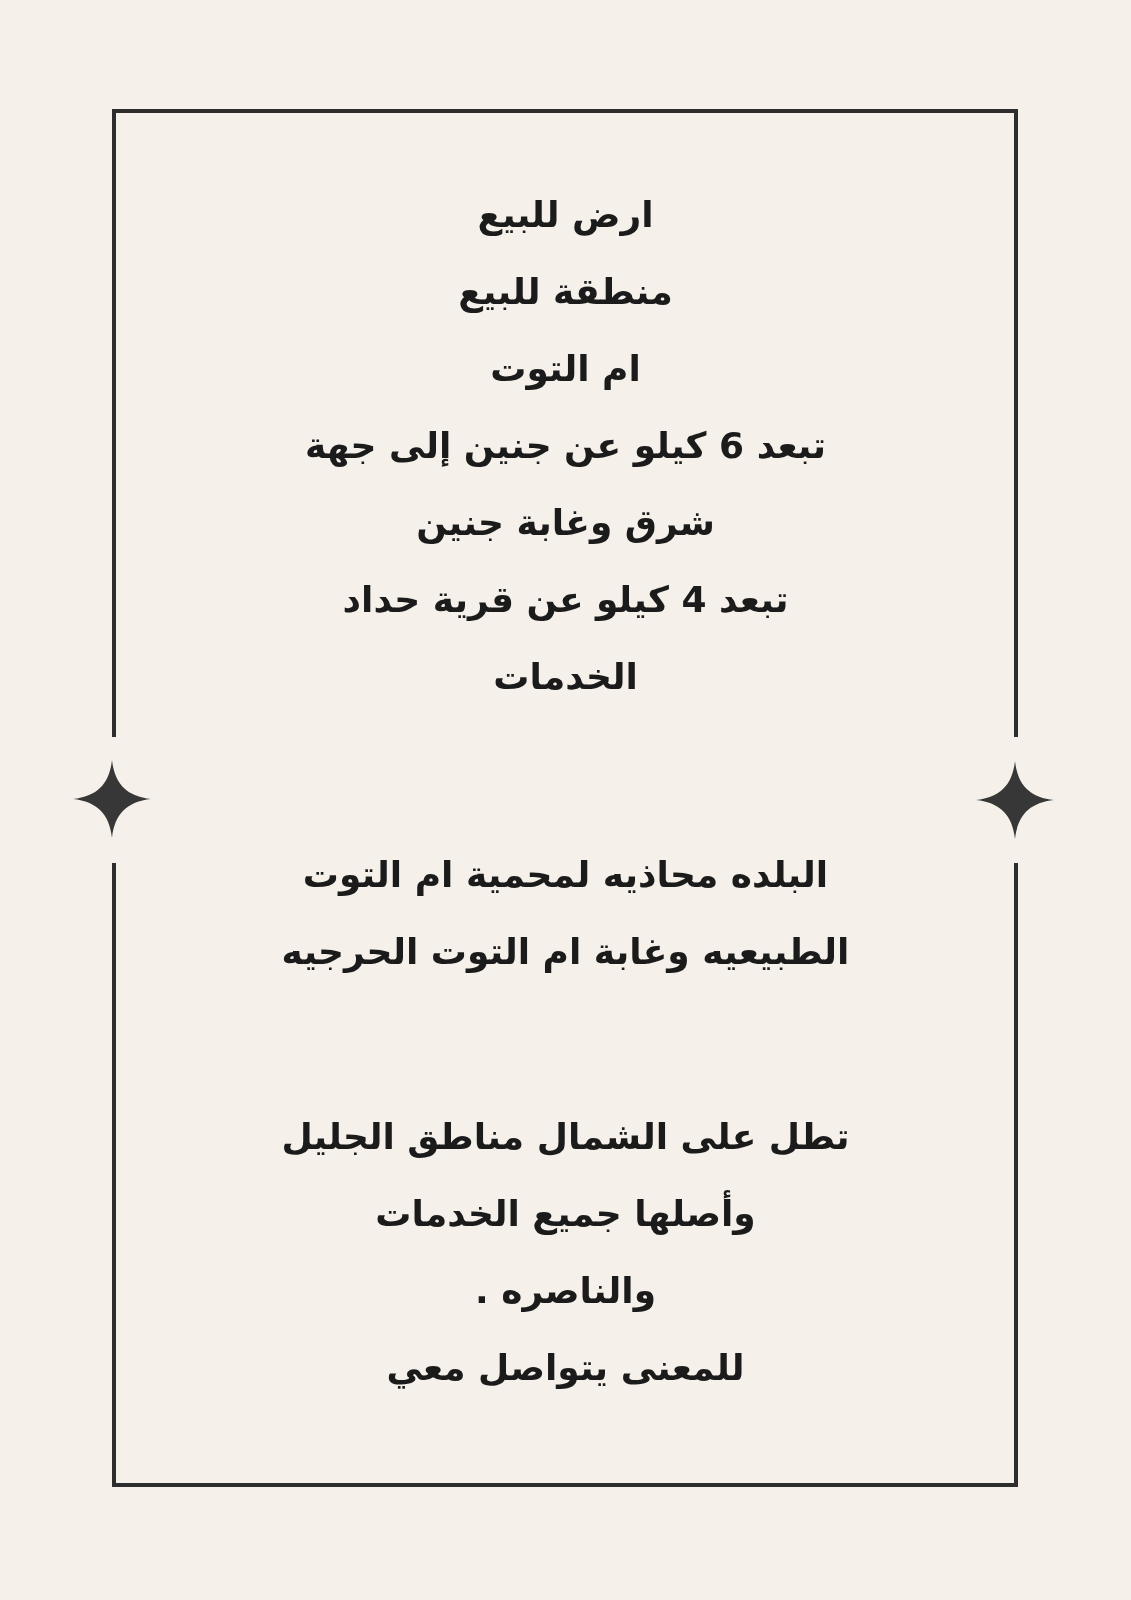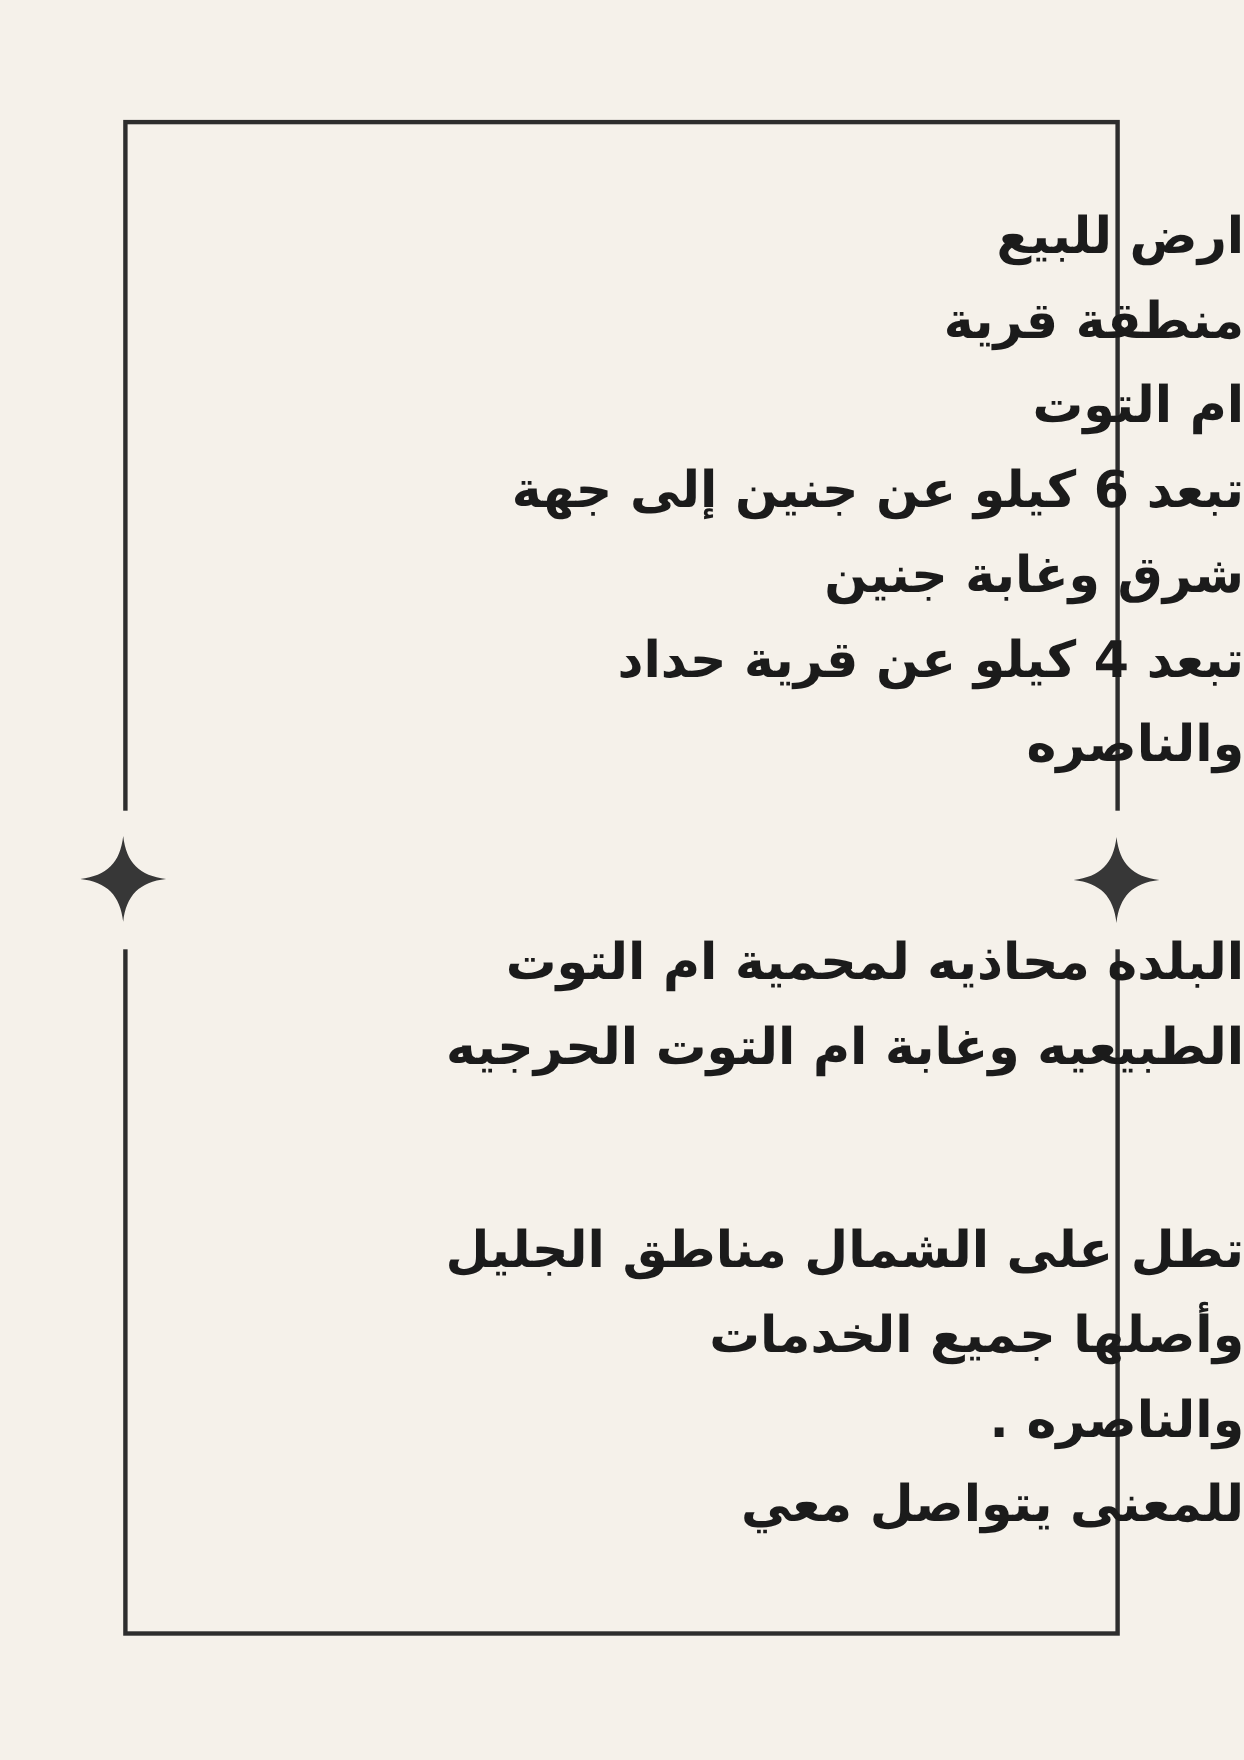--- a/index.html
+++ b/index.html
@@ -38,22 +38,23 @@
     height: 80px;
   }
   .sparkle path { fill: #373737; }
   .sparkle.sparkle-left  { left: 73px;  top: 759px; }
   .sparkle.sparkle-right { left: 976px; top: 760px; }
   .text-block {
     position: absolute;
     left: 0;
     width: 1131px;
     direction: rtl;
+    text-align: center;
     color: #1b1b1b;
-    font-size: 46px;
+    font-size: 36px;
     font-weight: bold;
     line-height: 77px;
   }
   .text-block .line {
     white-space: nowrap;
   }
   .block-1 { top: 176px; }
   .block-2 { top: 836px; }
   .block-3 { top: 1098px; }
 </style>
@@ -68,26 +69,26 @@
 
   <svg class="sparkle sparkle-left" viewBox="0 0 100 100" aria-hidden="true">
     <path d="M50 0 C53.5 31 69 46.5 100 50 C69 53.5 53.5 69 50 100 C46.5 69 31 53.5 0 50 C31 46.5 46.5 31 50 0 Z"></path>
   </svg>
   <svg class="sparkle sparkle-right" viewBox="0 0 100 100" aria-hidden="true">
     <path d="M50 0 C53.5 31 69 46.5 100 50 C69 53.5 53.5 69 50 100 C46.5 69 31 53.5 0 50 C31 46.5 46.5 31 50 0 Z"></path>
   </svg>
 
   <div class="text-block block-1">
     <div class="line">ارض للبيع</div>
-    <div class="line">منطقة قرية</div>
+    <div class="line">منطقة للبيع</div>
     <div class="line">ام التوت</div>
     <div class="line">تبعد 6 كيلو عن جنين إلى جهة</div>
     <div class="line">شرق وغابة جنين</div>
     <div class="line">تبعد 4 كيلو عن قرية حداد</div>
-    <div class="line">والناصره</div>
+    <div class="line">الخدمات</div>
   </div>
 
   <div class="text-block block-2">
     <div class="line">البلده محاذيه لمحمية ام التوت</div>
     <div class="line">الطبيعيه وغابة ام التوت الحرجيه</div>
   </div>
 
   <div class="text-block block-3">
     <div class="line">تطل على الشمال مناطق الجليل</div>
     <div class="line">وأصلها جميع الخدمات</div>

